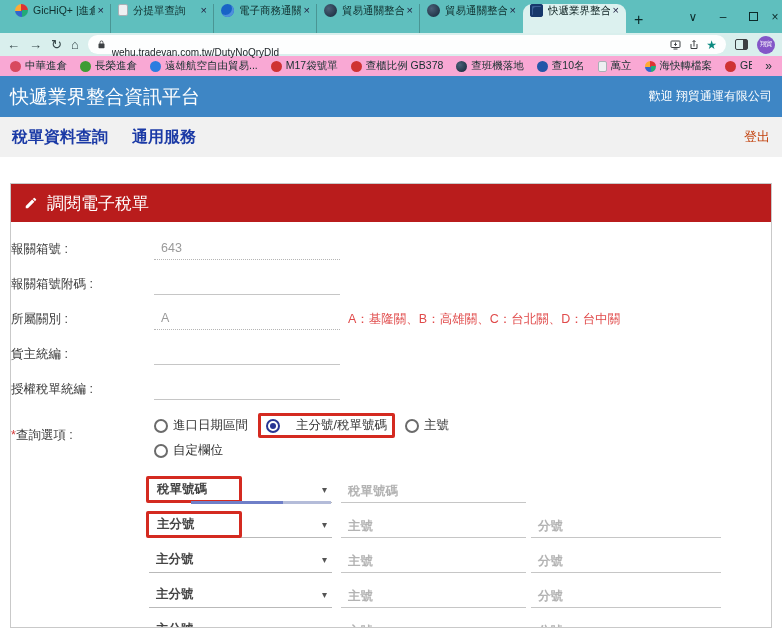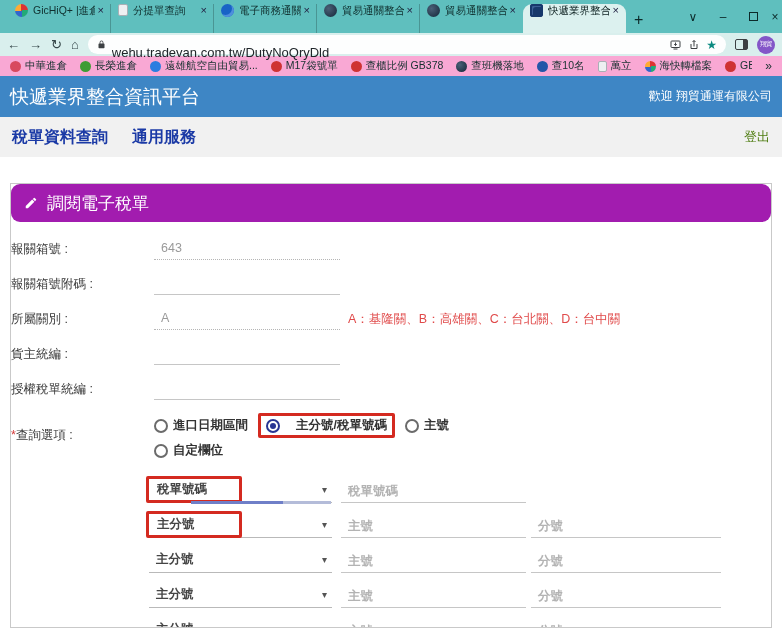--- a/index.html
+++ b/index.html
@@ -29,60 +29,60 @@
   .fav-red-badge { background:#cf3333; }
   .fav-blue-badge { background:#2456a8; }
   .newtab { font-size:16px; color:#0c2a2a; margin:0 6px 4px 8px; }
   .wincontrols { margin-left:auto; display:flex; align-items:center; gap:0; height:33px; }
   .winbtn { width:30px; height:33px; display:flex; align-items:center; justify-content:center; color:#0c2a2a; font-size:12px; }
   .maxglyph { width:9px; height:9px; border:1.5px solid #0c2a2a; }
 
   .toolbar { height:23px; background:#d9efed; display:flex; align-items:center; padding:0 7px; gap:9px; }
   .navicon { font-size:13px; color:#36474a; line-height:1; }
   .omnibox { flex:1; height:19px; background:#fdfefe; border-radius:10px; display:flex; align-items:center; padding:0 9px; gap:6px; }
-  .urltext { font-size:13px; color:#20262a; flex:1; white-space:nowrap; overflow:hidden;margin-top:16px; }
+  .urltext { font-size:10px; color:#20262a; flex:1; white-space:nowrap; overflow:hidden;margin-top:16px; }
   .obicon { flex:none; display:flex; align-items:center; }
   .staricon { color:#0b8a80; font-size:12px; line-height:1; }
   .sidepanel { width:13px; height:11px; border:1.5px solid #3c4043; border-radius:2px; position:relative; }
   .sidepanel::after { content:""; position:absolute; right:0; top:0; bottom:0; width:4px; background:#3c4043; }
   .avatar { width:18px; height:18px; border-radius:50%; background:#8456c8; color:#fff; font-size:6.5px;
             display:flex; align-items:center; justify-content:center; letter-spacing:-0.5px; }
 
   .bookmarksbar { height:20px; background:#f9a8d4; display:flex; align-items:center; padding:0 10px; gap:13px; }
   .bmitem { display:flex; align-items:center; gap:4px; font-size:10.5px; color:#17302f; white-space:nowrap; }
   .bmitem .fav { width:11px; height:11px; margin-right:0; }
   .bmitem .fav-document { width:9px; height:11px; }
   .bmoverflow { margin-left:auto; color:#17302f; font-size:12px; }
 
   
   .banner { height:41px; background:#3e86c5; color:#fff; display:flex; align-items:center; padding:0 10px; }
   .banner-title { font-size:19px; font-weight:500; }
   .banner-welcome { margin-left:auto; font-size:12px; }
 
   .menubar { height:40px; background:#f1f1f1; display:flex; align-items:center; padding:0 12px; }
   .menu-item { font-size:16px; font-weight:bold; color:#1b3aa6; margin-right:24px; }
-  .logout { margin-left:auto; font-size:13px; color:#4d7c0f; }
+  .logout { margin-left:auto; font-size:13px; color:#c2410c; }
 
   .page { background:#fff; padding:26px 10px 0 10px; }
   .panel { border:1px solid #c9c9c9; height:445px; overflow:hidden; }
-  .panel-header { height:38px; background:#a21caf; color:#fff; display:flex; align-items:center; gap:9px; padding:0 13px;border-radius:9px; }
+  .panel-header { height:38px; background:#b91c1c; color:#fff; display:flex; align-items:center; gap:9px; padding:0 13px; }
   .panel-title { font-size:17px; }
   .panel-body { padding-top:16px; }
 
   .frow { display:flex; align-items:flex-start; margin-bottom:13px; }
   .flabel { width:138px; text-align:left; font-size:12.5px; color:#3a3a3a; padding-top:3px; flex:none; }
   .req { color:#d43a3a; }
   .fvalue { width:186px; height:22px; margin-left:5px; border-bottom:1px solid #c6c6c6;
             font-size:12.5px; color:#9a9a9a; padding:3px 0 0 7px; }
   .fvalue.disabled { border-bottom-style:dotted; border-bottom-color:#b5b5b5; }
   .fhint { font-size:12.5px; color:#e04a4a; margin-left:8px; padding-top:3px; white-space:nowrap; }
 
   .radio-group { margin-left:5px; }
   .radio-line { display:flex; align-items:center; gap:14px; height:25px; }
-  .radio-opt { display:flex; align-items:center; gap:5px; font-size:12.5px; color:#333;font-weight:bold; }
+  .radio-opt { display:flex; align-items:center; gap:5px; font-size:12.5px; color:#333; }
   .rcirc { width:14px; height:14px; border:2px solid #6b6b6b; border-radius:50%; position:relative; flex:none; }
   .rcirc.sel { border-color:#283593; }
   .rcirc.sel::after { content:""; position:absolute; left:2px; top:2px; width:6px; height:6px; border-radius:50%; background:#283593; }
   .redbox { border:3px solid #d42a20; border-radius:2px; }
   .radio-opt.redbox { padding:1px 5px; margin:-3px -4px;gap:16px; }
 
   .selectrows { margin-left:138px; margin-top:10px; }
   .drow { display:flex; align-items:flex-end; margin-bottom:8px;font-weight:bold; }
   .dselect { width:183px; height:27px; border-bottom:1px solid #b9b9b9; display:flex; align-items:center;
              justify-content:space-between; font-size:12.5px; color:#454545; position:relative; }

